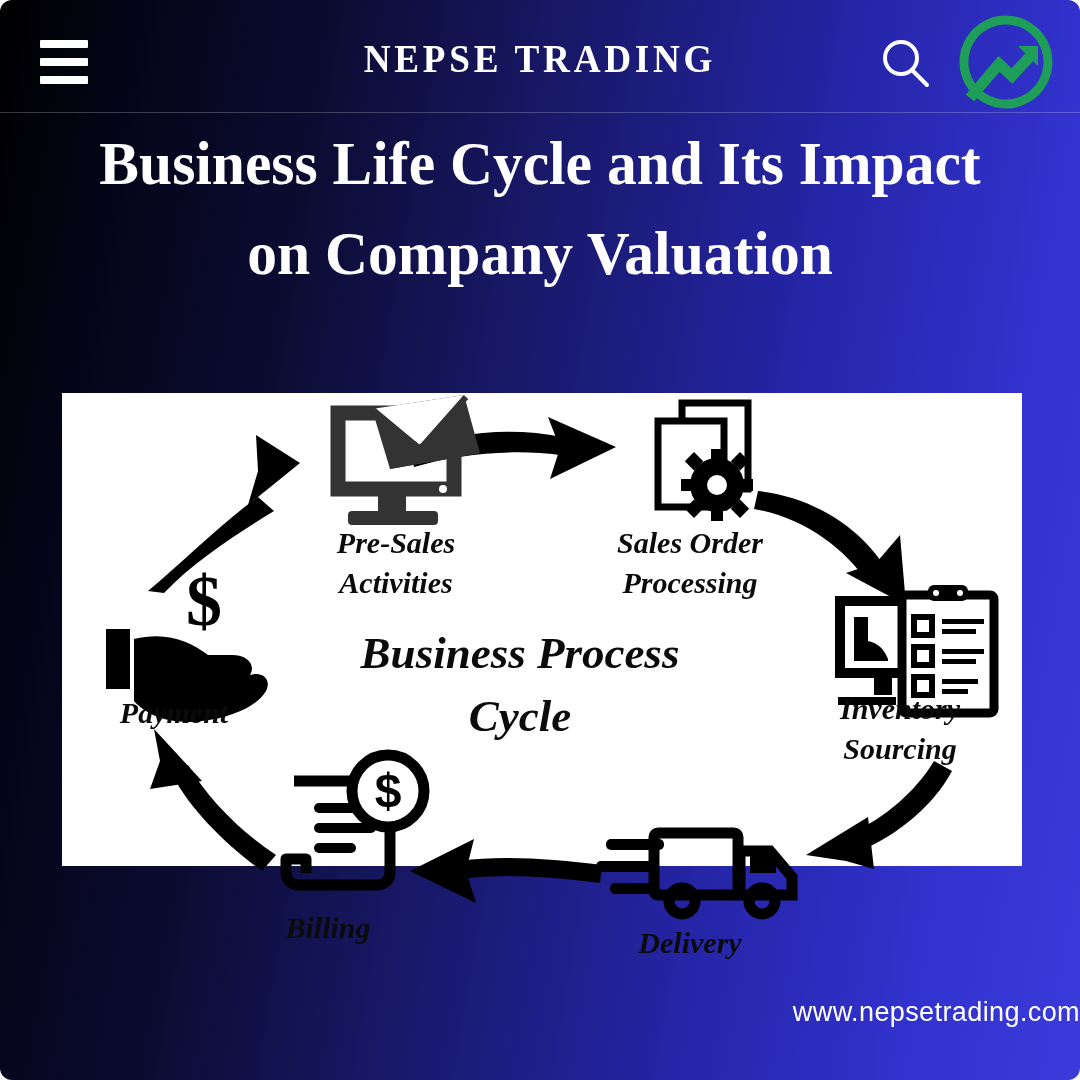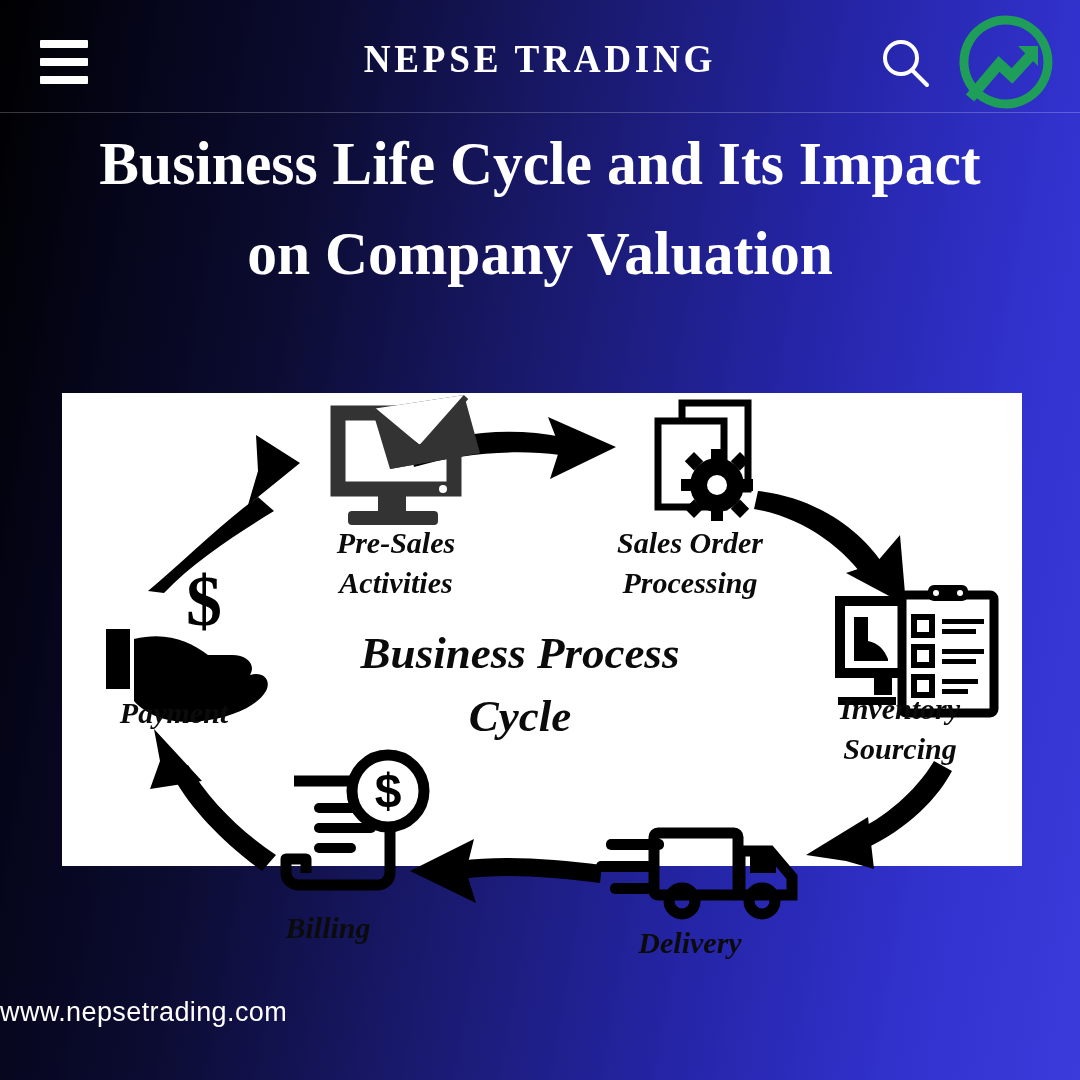--- a/index.html
+++ b/index.html
@@ -13,20 +13,21 @@
     width:1080px; height:1080px;
     background:linear-gradient(100deg,
        #000000 0%,
        #05051a 12%,
        #0c0c33 27%,
        #181868 45%,
        #2525a8 68%,
        #3232cf 86%,
        #3b3bdb 100%);
     overflow:hidden;
+    border-radius:12px;
   }
 
   
   #header {
     position:absolute; top:0; left:0;
     width:1080px; height:113px;
   }
   #hamburger {
     position:absolute; left:40px; top:40px;
     width:48px; height:44px;
@@ -90,21 +91,21 @@
     font-style:italic;
     font-weight:700;
     fill:#0b0b0b;
   }
   .cyc-label-sm { font-size:30px; }
   .cyc-center { font-size:45px; }
 
   
   #site-url {
     position:absolute; left:0; top:997px;
-    width:1080px; text-align:left;
+    width:1080px; text-align:right;
     color:#ffffff;
     font-family:"Liberation Sans", sans-serif;
     font-size:27px;
     letter-spacing:0.4px;
   }
 </style>
 </head>
 <body>
 
 <div id="page">

